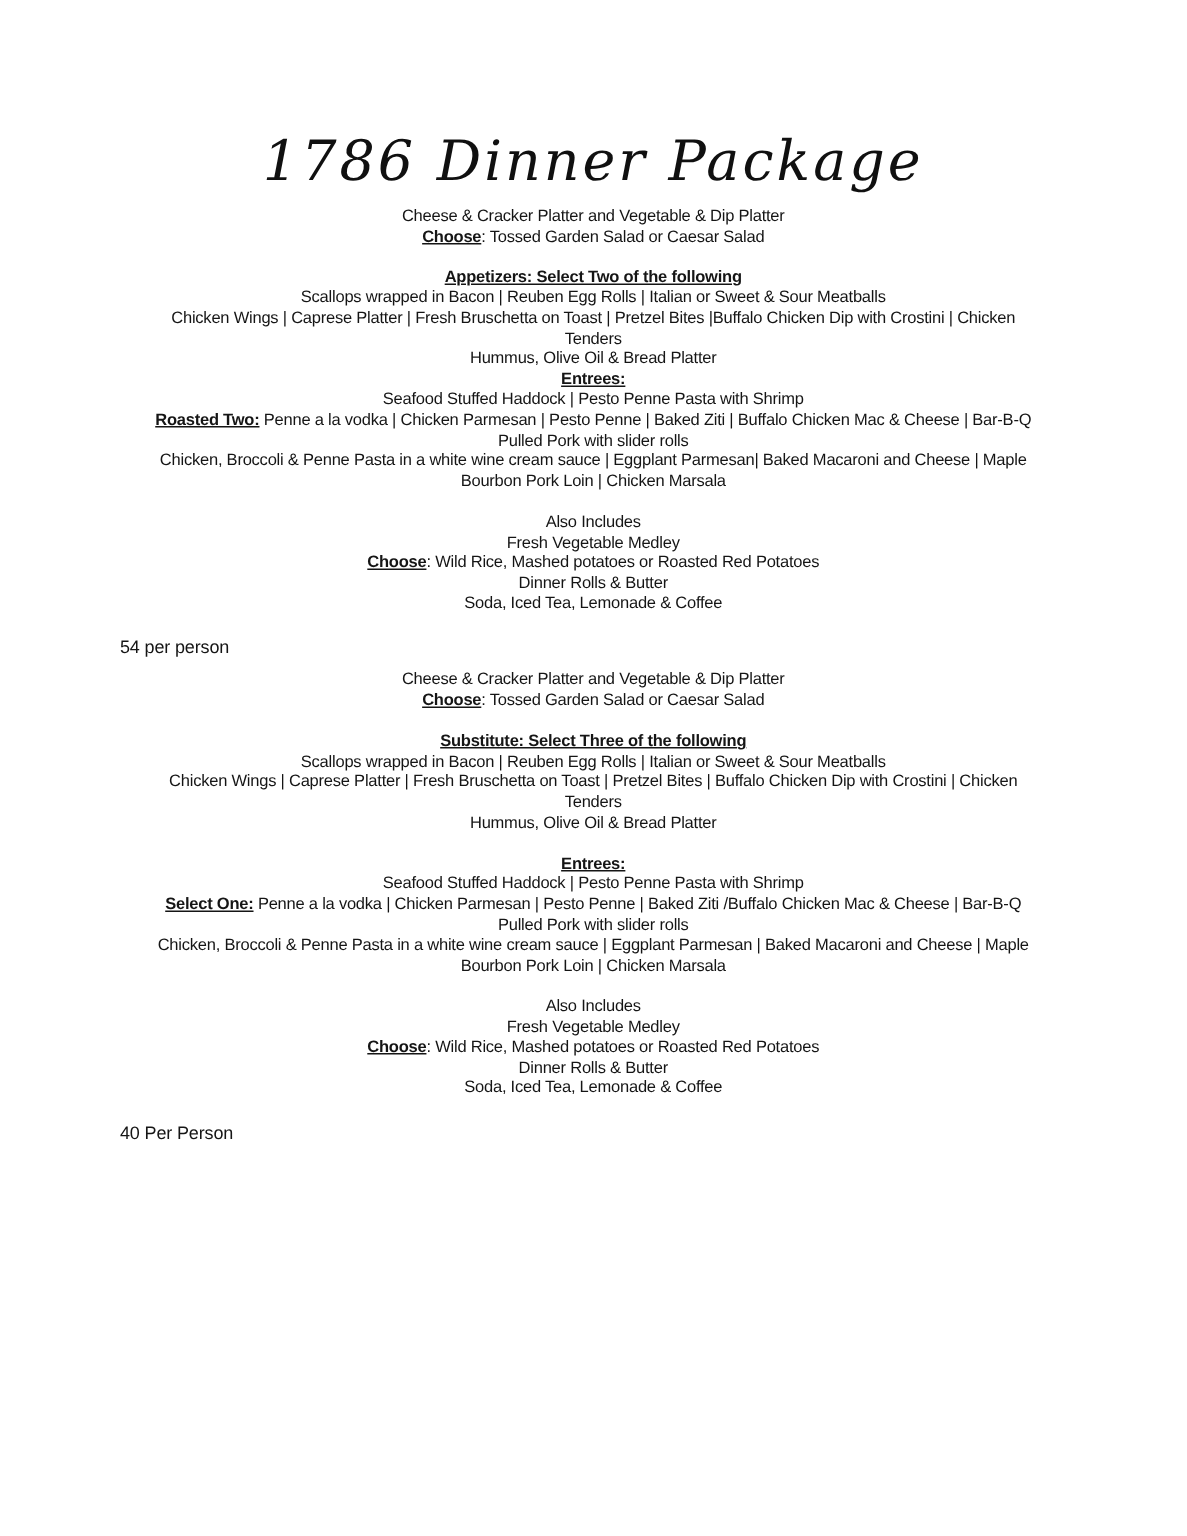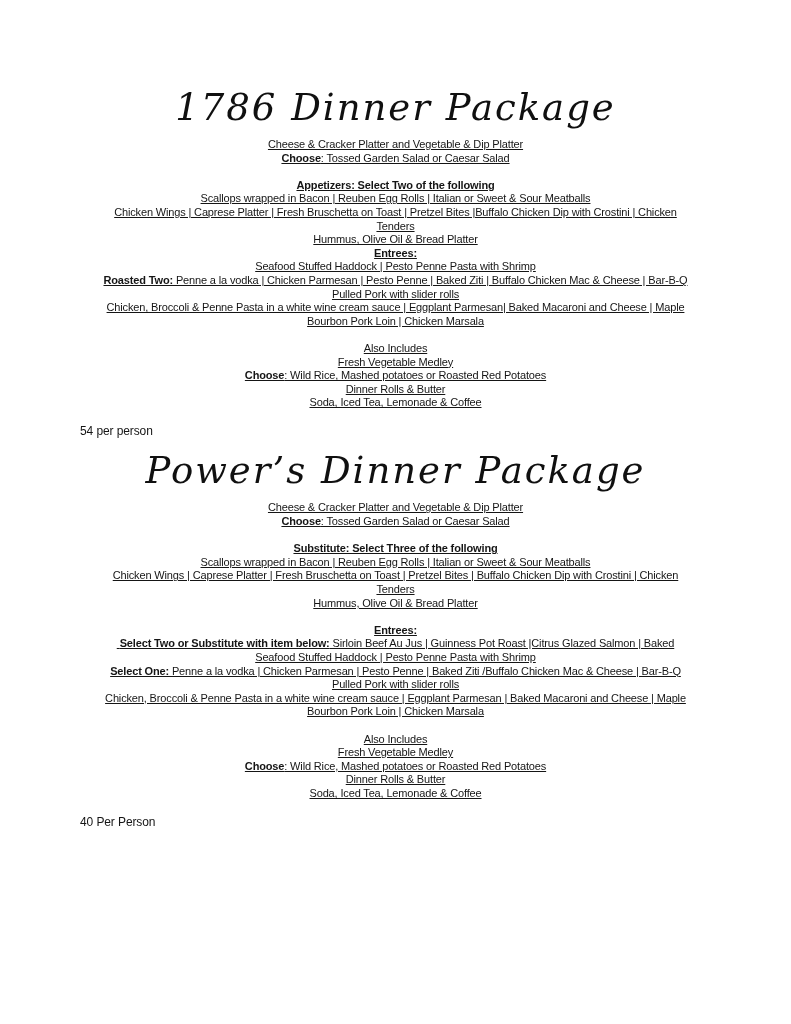--- a/index.html
+++ b/index.html
@@ -35,21 +35,21 @@
   }
   .line {
     font-size: 11px;
     line-height: 13.6px;
     min-height: 13.6px;
     letter-spacing: -0.15px;
     white-space: pre-wrap;
     text-align: center;
   }
   .line.blank { height: 13.6px; }
-  .seg-plain { font-weight: normal; text-decoration: underline; }
+  .seg-plain { font-weight: normal; }
   .seg-bold-underline {
     font-weight: bold;
     text-decoration: underline;
   }
   .price {
     font-size: 12px;
     line-height: 15px;
     margin-top: 1px;
     letter-spacing: -0.1px;
     text-align: left;
@@ -79,32 +79,30 @@
         <div class="line blank"></div>
         <div class="line"><span class="seg-plain">Also Includes</span></div>
         <div class="line"><span class="seg-plain">Fresh Vegetable Medley</span></div>
         <div class="line"><span class="seg-bold-underline">Choose</span><span class="seg-plain">: Wild Rice, Mashed potatoes or Roasted Red Potatoes</span></div>
         <div class="line"><span class="seg-plain">Dinner Rolls &amp; Butter</span></div>
         <div class="line"><span class="seg-plain">Soda, Iced Tea, Lemonade &amp; Coffee</span></div>
         <div class="line blank"></div>
         <div class="price">54 per person</div>
       </section>
       <section class="package">
-        <h1 class="script-title">Power’s Dinner Package</h1>
         <div class="line"><span class="seg-plain">Cheese &amp; Cracker Platter and Vegetable &amp; Dip Platter</span></div>
         <div class="line"><span class="seg-bold-underline">Choose</span><span class="seg-plain">: Tossed Garden Salad or Caesar Salad</span></div>
         <div class="line blank"></div>
         <div class="line"><span class="seg-bold-underline">Substitute: Select Three of the following</span></div>
         <div class="line"><span class="seg-plain">Scallops wrapped in Bacon | Reuben Egg Rolls | Italian or Sweet &amp; Sour Meatballs</span></div>
         <div class="line"><span class="seg-plain">Chicken Wings | Caprese Platter | Fresh Bruschetta on Toast | Pretzel Bites | Buffalo Chicken Dip with Crostini | Chicken</span></div>
         <div class="line"><span class="seg-plain">Tenders</span></div>
         <div class="line"><span class="seg-plain">Hummus, Olive Oil &amp; Bread Platter</span></div>
         <div class="line blank"></div>
         <div class="line"><span class="seg-bold-underline">Entrees:</span></div>
-        <div class="line"><span class="seg-bold-underline"> Select Two or Substitute with item below:</span><span class="seg-plain"> Sirloin Beef Au Jus | Guinness Pot Roast |Citrus Glazed Salmon | Baked</span></div>
         <div class="line"><span class="seg-plain">Seafood Stuffed Haddock | Pesto Penne Pasta with Shrimp</span></div>
         <div class="line"><span class="seg-bold-underline">Select One:</span><span class="seg-plain"> Penne a la vodka | Chicken Parmesan | Pesto Penne | Baked Ziti /Buffalo Chicken Mac &amp; Cheese | Bar-B-Q</span></div>
         <div class="line"><span class="seg-plain">Pulled Pork with slider rolls</span></div>
         <div class="line"><span class="seg-plain">Chicken, Broccoli &amp; Penne Pasta in a white wine cream sauce | Eggplant Parmesan | Baked Macaroni and Cheese | Maple</span></div>
         <div class="line"><span class="seg-plain">Bourbon Pork Loin | Chicken Marsala</span></div>
         <div class="line blank"></div>
         <div class="line"><span class="seg-plain">Also Includes</span></div>
         <div class="line"><span class="seg-plain">Fresh Vegetable Medley</span></div>
         <div class="line"><span class="seg-bold-underline">Choose</span><span class="seg-plain">: Wild Rice, Mashed potatoes or Roasted Red Potatoes</span></div>
         <div class="line"><span class="seg-plain">Dinner Rolls &amp; Butter</span></div>

